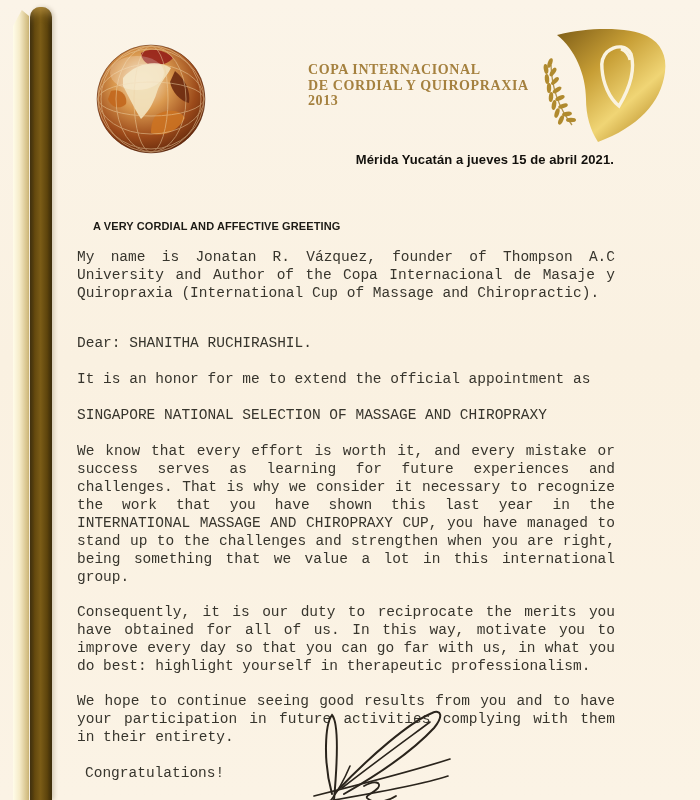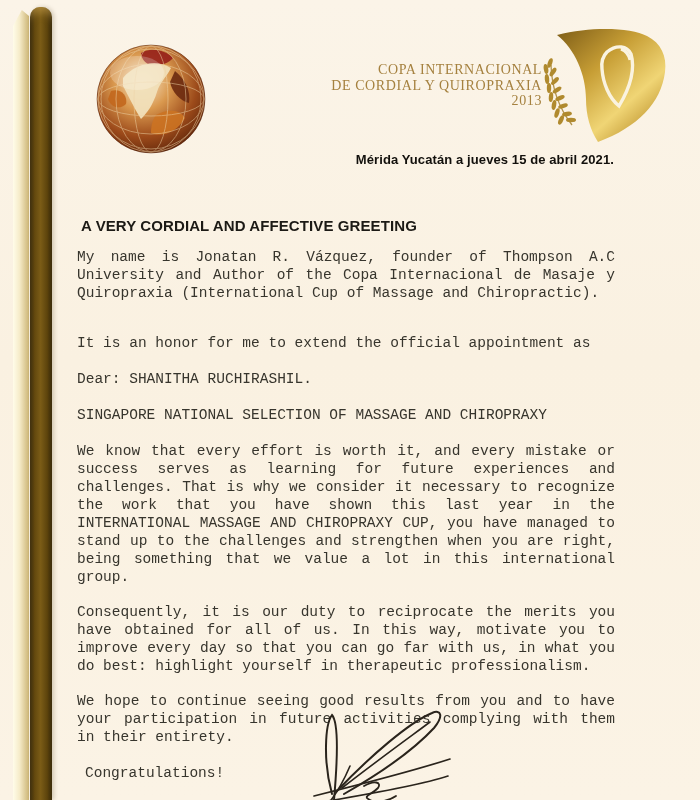--- a/index.html
+++ b/index.html
@@ -8,31 +8,31 @@
         font-family:"Liberation Sans",sans-serif;}
   
   .bar-light{position:absolute;left:13px;top:10px;bottom:0;width:16px;
         background:linear-gradient(90deg,#fffce9 0%,#f6ecca 40%,#ccb575 100%);
         clip-path:polygon(0 16px,55% 0,100% 6px,100% 100%,0 100%);}
   .bar-dark{position:absolute;left:30px;top:7px;bottom:0;width:22px;
         border-radius:10px 10px 0 0;
         background:linear-gradient(90deg,#33260a 0%,#64490f 22%,#7b5c16 48%,#5d440d 78%,#2e2206 100%);
         box-shadow:inset 0 9px 8px -4px rgba(210,170,85,.55),2px 0 4px rgba(70,50,10,.22);}
   .globe{position:absolute;left:95px;top:43px;width:112px;height:112px;}
-  .org-title{position:absolute;left:308px;top:62px;width:234px;text-align:right;
-        font-family:"Liberation Serif",serif;font-weight:normal;font-size:14px;
+  .org-title{position:absolute;left:308px;top:62px;width:234px;text-align:left;
+        font-family:"Liberation Serif",serif;font-weight:bold;font-size:14px;
         line-height:15.5px;letter-spacing:.6px;color:#a5813f;}
   .shield{position:absolute;left:543px;top:25px;width:128px;height:122px;}
   .date{position:absolute;top:152px;right:86px;font-size:13px;font-weight:bold;
         color:#12100c;letter-spacing:.1px;}
   .letter{position:absolute;left:77px;top:217px;width:538px;color:#37352d;
         font-size:14.5px;line-height:18px;}
   .letter p{margin:0 0 18px 0;text-align:justify;font-family:Liberation Mono, monospace;}
   .letter p.single{text-align:left;}
-  .heading{font-size:15px;font-weight:bold;color:#1c1a15;margin:0 0 13px 4px;
+  .heading{font-size:11px;font-weight:bold;color:#1c1a15;margin:0 0 13px 16px;
         letter-spacing:.1px;}
   .letter p.intro{margin-bottom:32px;}
   .letter p.tight{margin-bottom:17px;}
   .letter p.congrats{padding-left:8px;margin-bottom:12px;text-align:left;}
   .signature{position:absolute;left:298px;top:706px;width:165px;height:94px;}
 </style>
 </head>
 <body>
 
 <div class="page">
@@ -102,22 +102,22 @@
       <ellipse rx="5" ry="2.2" transform="translate(18,95) rotate(-65)"></ellipse>
       <ellipse rx="5" ry="2.2" transform="translate(28,95) rotate(0)"></ellipse>
     </g>
   </svg>
 
   <div class="date">Mérida Yucatán a jueves 15 de abril 2021.</div>
 
   <div class="letter">
     <h1 class="heading">A VERY CORDIAL AND AFFECTIVE GREETING</h1>
     <p class="intro">My name is Jonatan R. Vázquez, founder of Thompson A.C University and Author of the Copa Internacional de Masaje y Quiropraxia (International Cup of Massage and Chiropractic).</p>
+    <p class="single">Dear: SHANITHA RUCHIRASHIL.</p>
     <p class="single">It is an honor for me to extend the official appointment as</p>
-    <p class="single">Dear: SHANITHA RUCHIRASHIL.</p>
     <p class="single">SINGAPORE NATIONAL SELECTION OF MASSAGE AND CHIROPRAXY</p>
     <p class="tight">We know that every effort is worth it, and every mistake or success serves as learning for future experiences and challenges. That is why we consider it necessary to recognize the work that you have shown this last year in the INTERNATIONAL MASSAGE AND CHIROPRAXY CUP, you have managed to stand up to the challenges and strengthen when you are right, being something that we value a lot in this international group.</p>
     <p class="tight">Consequently, it is our duty to reciprocate the merits you have obtained for all of us. In this way, motivate you to improve every day so that you can go far with us, in what you do best: highlight yourself in therapeutic professionalism.</p>
     <p>We hope to continue seeing good results from you and to have your participation in future activities complying with them in their entirety.</p>
     <p class="congrats">Congratulations!</p>
   </div>
 
   <svg class="signature" viewBox="0 0 165 94">
     <g fill="none" stroke="#2a241c" stroke-width="2" stroke-linecap="round">
       <path d="M34,88 C25,56 27,18 34,9 C41,17 39,60 36,94"></path>

